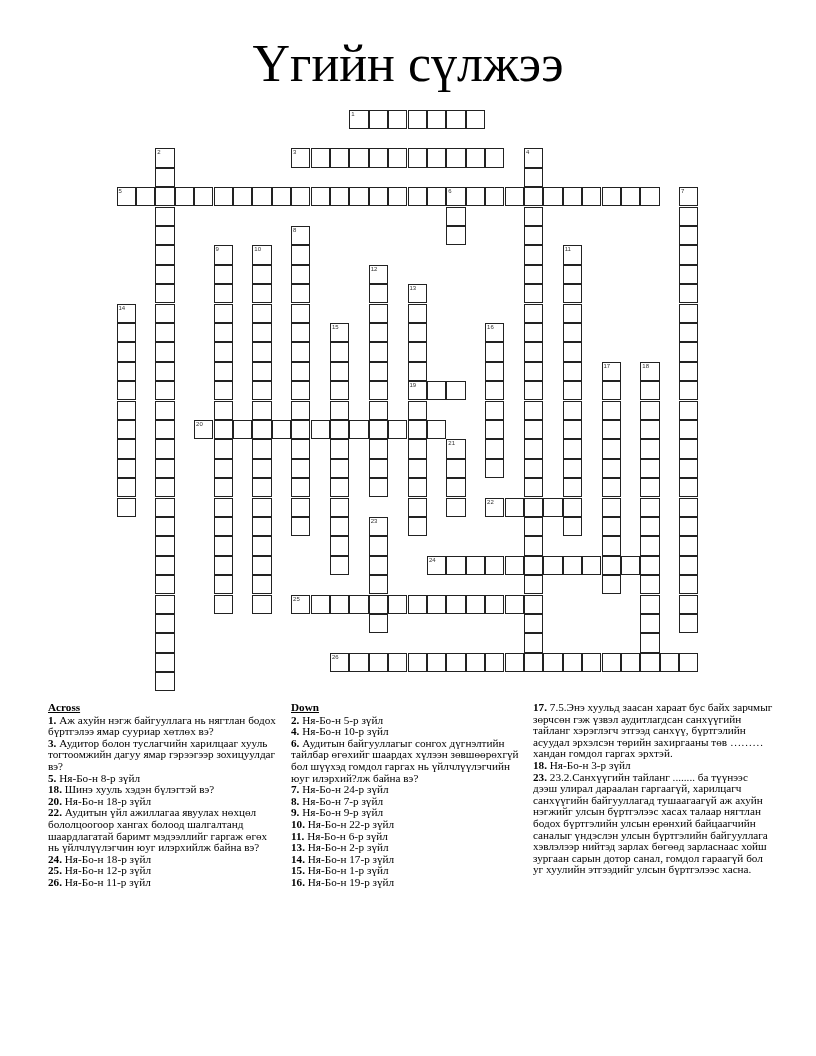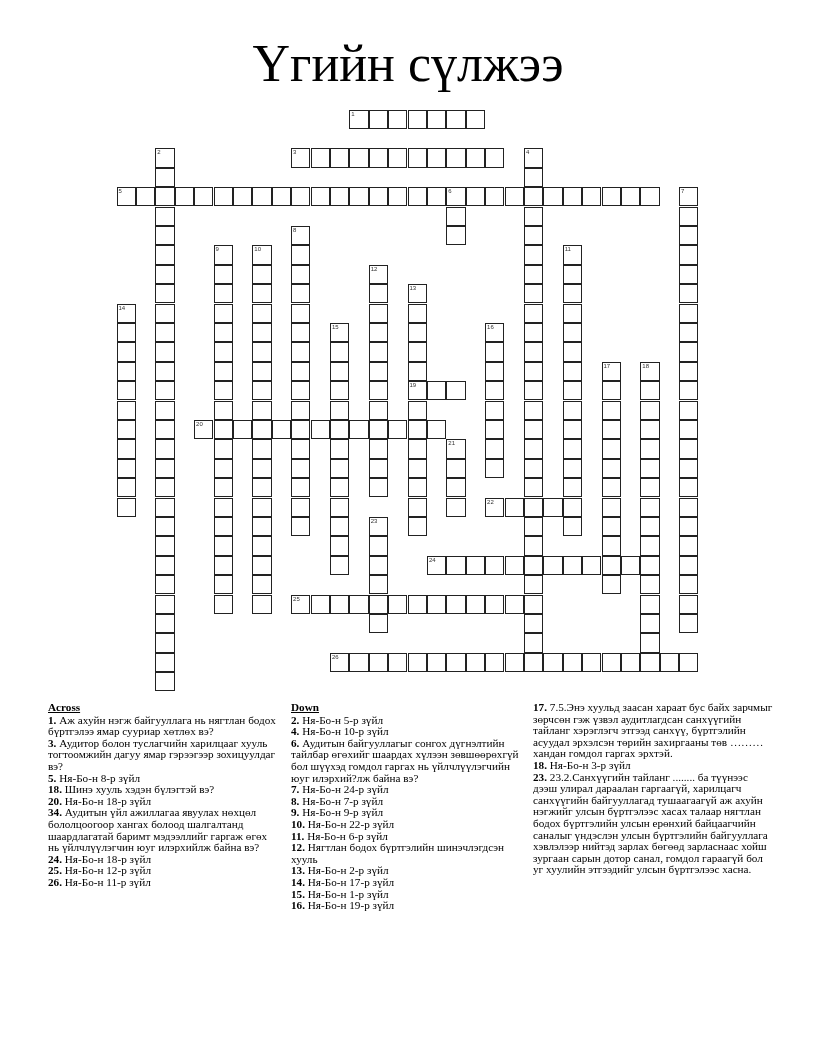--- a/index.html
+++ b/index.html
@@ -418,39 +418,38 @@
   </div>
 
 <div class="clues" id="col-across">
   <h3>Across</h3>
   <div id="across-list">
       <p class="clue"><b>1.</b><span> Аж ахуйн нэгж байгууллага нь нягтлан бодох бүртгэлээ ямар сууриар хөтлөх вэ?</span></p>
       <p class="clue"><b>3.</b><span> Аудитор болон туслагчийн харилцааг хууль тогтоомжийн дагуу ямар гэрээгээр зохицуулдаг вэ?</span></p>
       <p class="clue"><b>5.</b><span> Ня-Бо-н 8-р зүйл</span></p>
       <p class="clue"><b>18.</b><span> Шинэ хууль хэдэн бүлэгтэй вэ?</span></p>
       <p class="clue"><b>20.</b><span> Ня-Бо-н 18-р зүйл</span></p>
-      <p class="clue"><b>34.</b><span> Аудитын үйл ажиллагаа явуулах нөхцөл бололцоогоор хангах болоод шалгалтанд шаардлагатай баримт мэдээллийг гаргаж өгөх нь үйлчлүүлэгчин юуг илэрхийлж байна вэ?</span></p>
+      <p class="clue"><b>22.</b><span> Аудитын үйл ажиллагаа явуулах нөхцөл бололцоогоор хангах болоод шалгалтанд шаардлагатай баримт мэдээллийг гаргаж өгөх нь үйлчлүүлэгчин юуг илэрхийлж байна вэ?</span></p>
       <p class="clue"><b>24.</b><span> Ня-Бо-н 18-р зүйл</span></p>
       <p class="clue"><b>25.</b><span> Ня-Бо-н 12-р зүйл</span></p>
       <p class="clue"><b>26.</b><span> Ня-Бо-н 11-р зүйл</span></p>
     </div>
 </div>
 
 <div class="clues" id="col-down">
   <h3>Down</h3>
   <div id="down-list">
       <p class="clue"><b>2.</b><span> Ня-Бо-н 5-р зүйл</span></p>
       <p class="clue"><b>4.</b><span> Ня-Бо-н 10-р зүйл</span></p>
       <p class="clue"><b>6.</b><span> Аудитын байгууллагыг сонгох дүгнэлтийн тайлбар өгөхийг шаардах хүлээн зөвшөөрөхгүй бол шүүхэд гомдол гаргах нь үйлчлүүлэгчийн юуг илэрхий?лж байна вэ?</span></p>
       <p class="clue"><b>7.</b><span> Ня-Бо-н 24-р зүйл</span></p>
       <p class="clue"><b>8.</b><span> Ня-Бо-н 7-р зүйл</span></p>
       <p class="clue"><b>9.</b><span> Ня-Бо-н 9-р зүйл</span></p>
       <p class="clue"><b>10.</b><span> Ня-Бо-н 22-р зүйл</span></p>
       <p class="clue"><b>11.</b><span> Ня-Бо-н 6-р зүйл</span></p>
-      <p class="clue"><b>12.</b><span> Нягтлан бодох бүртгэлийн шинэчлэгдсэн хууль</span></p>
       <p class="clue"><b>13.</b><span> Ня-Бо-н 2-р зүйл</span></p>
       <p class="clue"><b>14.</b><span> Ня-Бо-н 17-р зүйл</span></p>
       <p class="clue"><b>15.</b><span> Ня-Бо-н 1-р зүйл</span></p>
       <p class="clue"><b>16.</b><span> Ня-Бо-н 19-р зүйл</span></p>
     </div>
 </div>
 
 <div class="clues" id="col-down2">
   <div id="down2-list">
       <p class="clue"><b>17.</b><span> 7.5.Энэ хуульд заасан хараат бус байх зарчмыг зөрчсөн гэж үзвэл аудитлагдсан санхүүгийн тайланг хэрэглэгч этгээд санхүү, бүртгэлийн асуудал эрхэлсэн төрийн захиргааны төв ……… хандан гомдол гаргах эрхтэй.</span></p>

